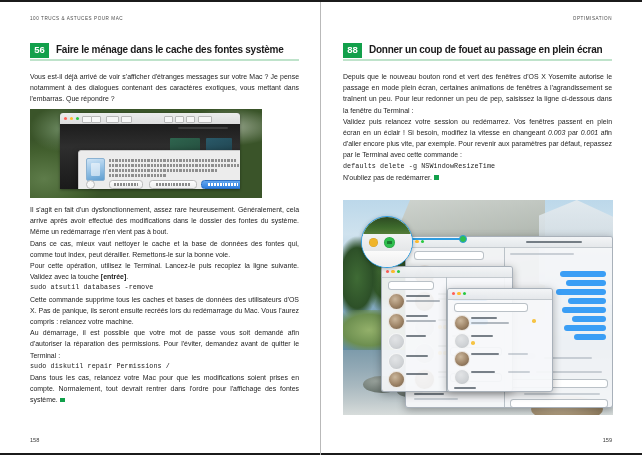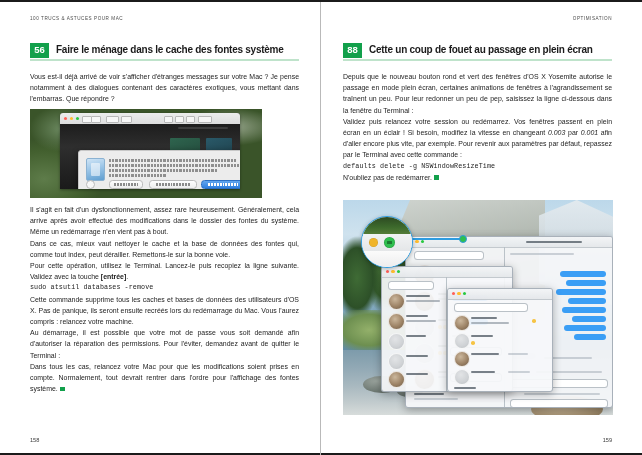--- a/index.html
+++ b/index.html
@@ -464,33 +464,34 @@
       </div>
     </div>
 
     <div style="position:absolute; left:30px; right:22px; top:202px;">
       <p class="para">Il s'agit en fait d'un dysfonctionnement, assez rare heureusement. Généralement, cela arrive après avoir effectué des modifications dans le dossier des fontes du système. Même un redémarrage n'en vient pas à bout.</p>
       <p class="para last-line-left">Dans ce cas, mieux vaut nettoyer le cache et la base de données des fontes qui, comme tout index, peut dérailler. Remettons-le sur la bonne voie.</p>
       <p class="para last-line-left"><span>Pour cette opération, utilisez le Terminal. Lancez-le puis recopiez la ligne suivante. Validez avec la touche </span><span class="b">[entrée]</span><span>.</span></p>
       <div class="mono">sudo atsutil databases -remove</div>
       <p class="para">Cette commande supprime tous les caches et bases de données des utilisateurs d'OS X. Pas de panique, ils seront ensuite recréés lors du redémarrage du Mac. Vous l'aurez compris : relancez votre machine.</p>
       <p class="para last-line-left">Au démarrage, il est possible que votre mot de passe vous soit demandé afin d'autoriser la réparation des permissions. Pour l'éviter, demandez avant de quitter le Terminal :</p>
+      <div class="mono">sudo diskutil repair Permissions /</div>
       <p class="para last-line-left"><span>Dans tous les cas, relancez votre Mac pour que les modifications soient prises en compte. Normalement, tout devrait rentrer dans l'ordre pour l'affichage des fontes système.</span><span class="endmark"></span></p>
     </div>
 
     <div class="folio">158</div>
   </div>
 
   <div class="page page-right">
 
     <div class="running-head">OPTIMISATION</div>
 
     <div class="tip-header">
       <div class="tip-badge">88</div>
-      <div class="tip-title">Cette un coup de fouet au passage en plein écran</div>
+      <div class="tip-title">Donner un coup de fouet au passage en plein écran</div>
       <div class="tip-rule"></div>
     </div>
 
     <div class="body-col">
       <p class="para last-line-left">Depuis que le nouveau bouton rond et vert des fenêtres d'OS X Yosemite autorise le passage en mode plein écran, certaines animations de fenêtres à l'agrandissement se traînent un peu. Pour leur redonner un peu de pep, saisissez la ligne ci-dessous dans la fenêtre du Terminal :</p>
       <p class="para"><span>Validez puis relancez votre session ou redémarrez. Vos fenêtres passent en plein écran en un éclair ! Si besoin, modifiez la vitesse en changeant </span><span class="i">0.003</span><span> par </span><span class="i">0.001</span><span> afin d'aller encore plus vite, par exemple. Pour revenir aux paramètres par défaut, repassez par le Terminal avec cette commande :</span></p>
       <div class="mono">defaults delete -g NSWindowResizeTime</div>
       <p class="para last-line-left"><span>N'oubliez pas de redémarrer.</span><span class="endmark"></span></p>
     </div>
 

